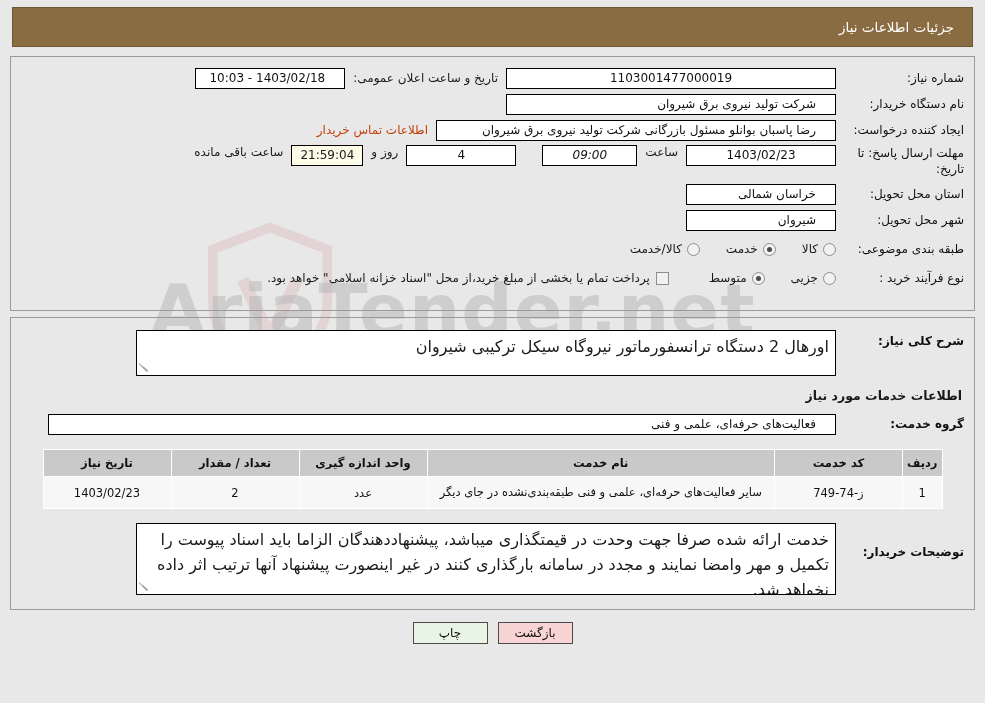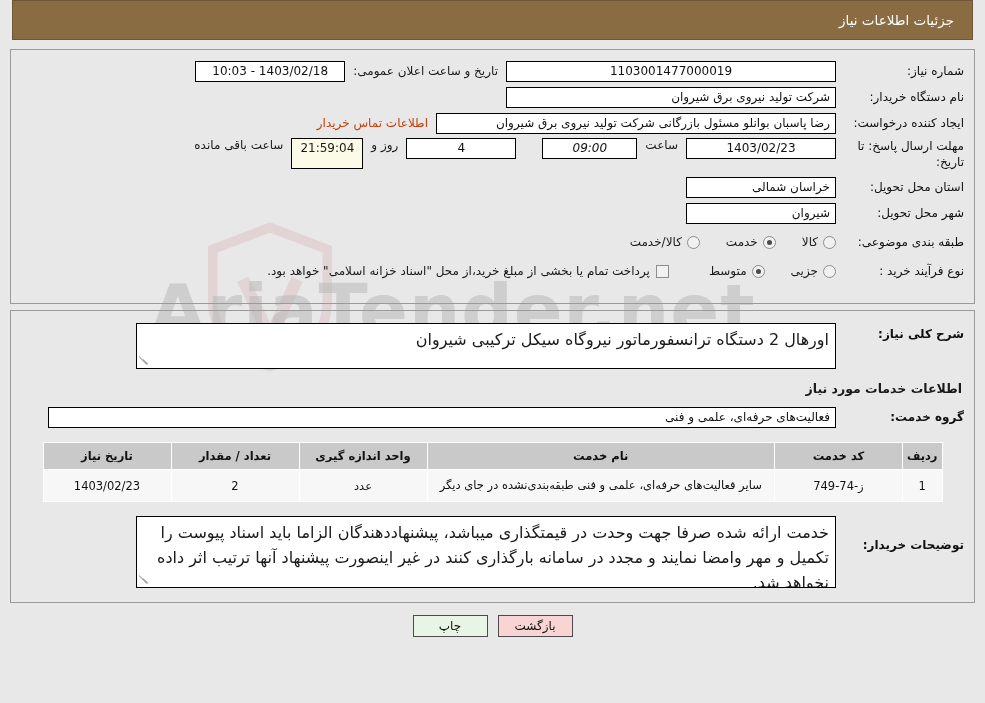--- a/index.html
+++ b/index.html
@@ -50,21 +50,21 @@
     white-space: nowrap;
   }
 
   
   .page {
     position: relative;
     z-index: 2;
     padding: 0;
   }
   .titlebar {
-    margin: 0 12px 0 12px;
+    margin: 7px 12px 0 12px;
     height: 40px;
     background: #8a6c43;
     border: 1px solid #6f5634;
     display: flex;
     align-items: center;
     justify-content: flex-start;
     padding: 0 18px;
   }
   .titlebar .title-text {
     color: #ffffff;
@@ -96,21 +96,21 @@
     flex: 0 0 auto;
   }
   .flabel.w130 { width: 128px; }
 
   .fbox {
     background: #ffffff;
     border: 1px solid #000000;
     height: 21px;
     line-height: 19px;
     font-size: 12px;
-    padding: 0 5px;
+    padding: 0 19px;
     color: #111;
     text-align: center;
     overflow: hidden;
     white-space: nowrap;
   }
   .fbox.right { text-align: right; }
 
   .w330 { width: 330px; }
   .w400 { width: 400px; }
   .w150 { width: 150px; }
@@ -119,21 +119,21 @@
 
   .inline-label {
     font-size: 12px;
     padding: 0 8px;
     white-space: nowrap;
   }
 
   .countdown {
     background: #fbfbe8;
     border: 1px solid #000;
-    height: 31px;
+    height: 21px;
     line-height: 19px;
     width: 72px;
     text-align: center;
     font-size: 12px;
     direction: ltr;
   }
 
   .link {
     color: #c2410c;
     font-size: 12px;

